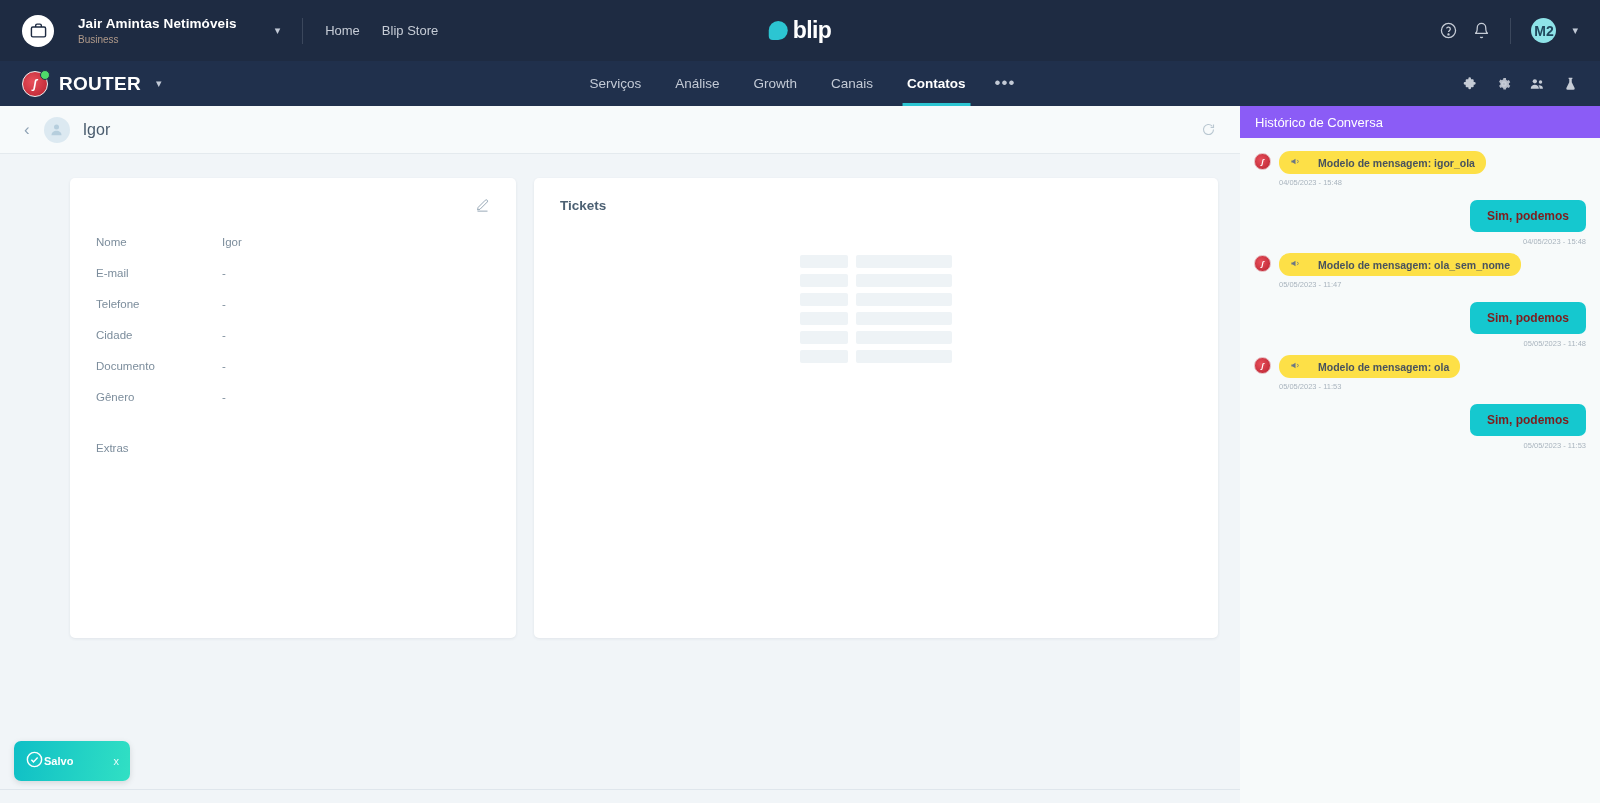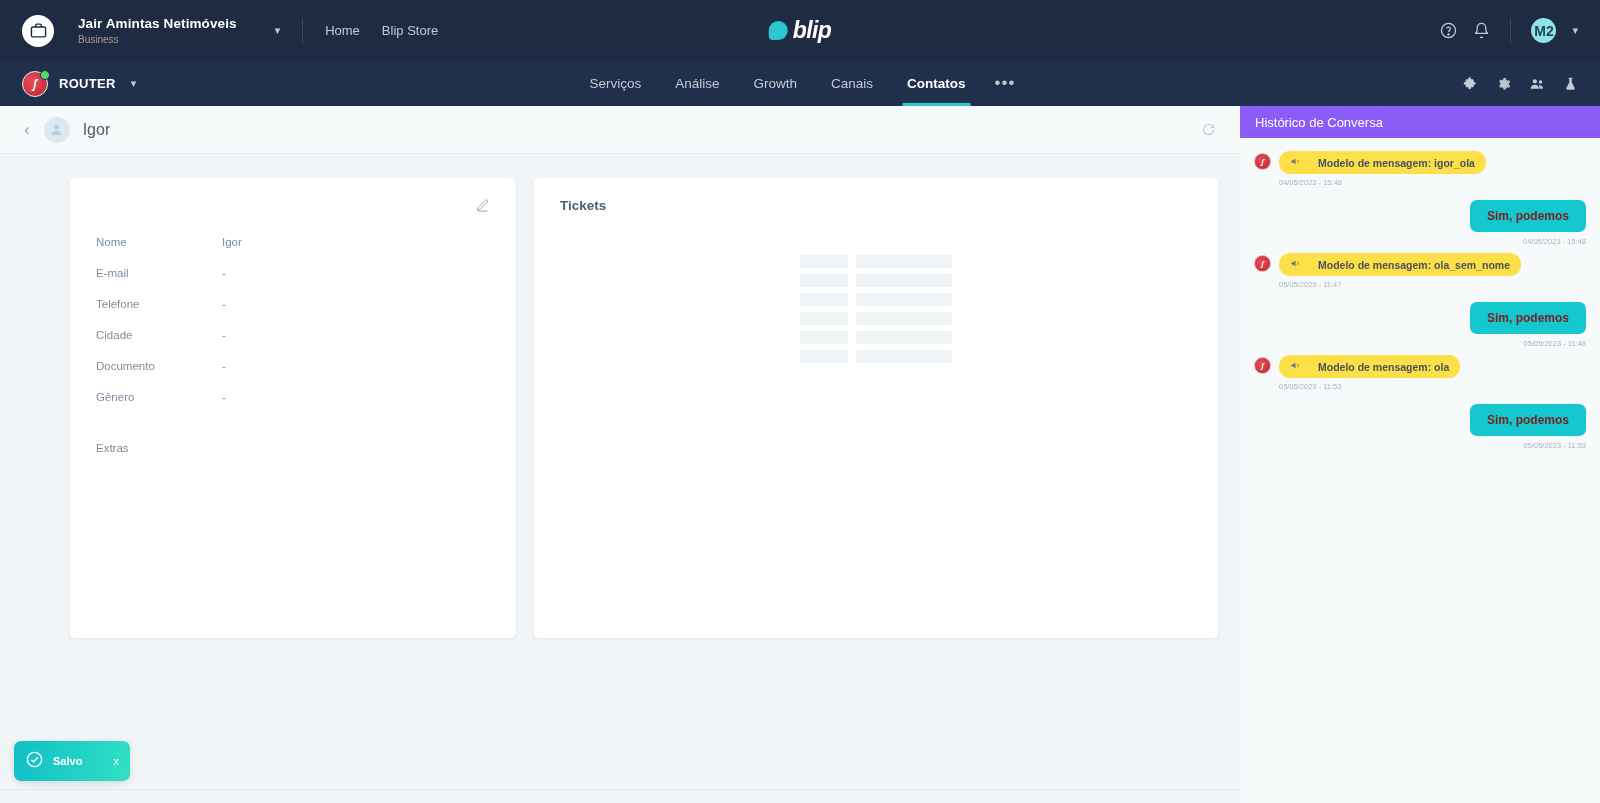--- a/index.html
+++ b/index.html
@@ -22,21 +22,21 @@
   }
   .org-text { display: flex; flex-direction: column; line-height: 1.15; }
   .org-name { color: #fff; font-size: 13.5px; font-weight: bold; letter-spacing: .1px; }
   .org-sub { color: #b09a8a; font-size: 10px; margin-top: 2px; }
   .chev { color: #c2cad6; font-size: 11px; margin-left: 14px; }
   .vdiv { width: 1px; height: 26px; background: #3b475c; margin: 0 22px; }
   .toplink { color: #c6ccd6; font-size: 13px; margin-right: 22px; cursor: pointer; }
 
   .logo-wrap {
     position: absolute; left: 50%; transform: translateX(-50%);
-    display: flex; align-items: center; gap: 5px; font-style: italic;
+    display: flex; align-items: center; gap: 5px;
   }
   .logo-bubble { width: 19px; height: 19px; background: #2cc5d2; border-radius: 50% 50% 50% 4px; }
   .logo-word { color: #fff; font-size: 23px; font-weight: bold; letter-spacing: -0.6px; }
 
   .topbar-right { margin-left: auto; display: flex; align-items: center; gap: 16px; }
   .ic { color: #c6ccd6; display: flex; align-items: center; cursor: pointer; }
   .avatar-m2 {
     width: 25px; height: 25px; border-radius: 50%; background: #8ee3e8;
     color: #20475c; font-size: 14px; font-weight: bold;
     display: flex; align-items: center; justify-content: center;
@@ -53,21 +53,21 @@
     background: radial-gradient(circle at 40% 40%, #e8505b 0%, #c62f3c 70%);
     position: relative; display: flex; align-items: center; justify-content: center;
     border: 1.5px solid #f0f0f0;
   }
   .bot-avatar::after {
     content: ""; position: absolute; top: -2px; right: -3px;
     width: 8px; height: 8px; border-radius: 50%; background: #4ed96a;
     border: 1.5px solid #20304c;
   }
   .bot-mark { color: #fff; font-size: 12px; font-weight: bold; font-style: italic; }
-  .bot-name { color: #fff; font-size: 13px; font-weight: bold; letter-spacing: .3px; }
+  .bot-name { color: #fff; font-size: 19px; font-weight: bold; letter-spacing: .3px; }
 
   .nav-tabs { position: absolute; left: 50%; transform: translateX(-50%); display: flex; align-items: center; height: 100%; }
   .nav-tab {
     color: #c3cad6; font-size: 13.5px; padding: 0 17px; height: 100%;
     display: flex; align-items: center; cursor: pointer; position: relative;
   }
   .nav-tab.active { color: #fff; font-weight: bold; }
   .nav-tab.active::after {
     content: ""; position: absolute; bottom: 0; left: 12px; right: 12px;
     height: 3px; background: #2cc5d2;
@@ -141,21 +141,21 @@
   .ts { color: #a9b4be; font-size: 7.5px; }
   .ts-left { margin: 4px 0 0 25px; }
   .ts-right { text-align: right; margin-top: 5px; }
   .mgroup { margin-bottom: 7px; }
 
   
   .toast {
     position: absolute; left: 14px; bottom: 22px;
     width: 116px; height: 40px; border-radius: 7px;
     background: linear-gradient(100deg, #0fbfc6 0%, #31e0c4 100%);
-    display: flex; align-items: center; padding: 0 11px; gap: 9px;
+    display: flex; align-items: center; padding: 0 11px; 
     box-shadow: 0 2px 6px rgba(0,0,0,.12);
   }
   .toast-label { color: #fff; font-size: 11px; font-weight: bold; flex: 1; }
   .toast-x { color: #e7fbfa; font-size: 11px; cursor: pointer; }
 
   .footer-bar { height: 14px; background: #f1f5f8; border-top: 1px solid #dfe6ec; flex-shrink: 0; }
 </style>
 </head>
 <body>
 

